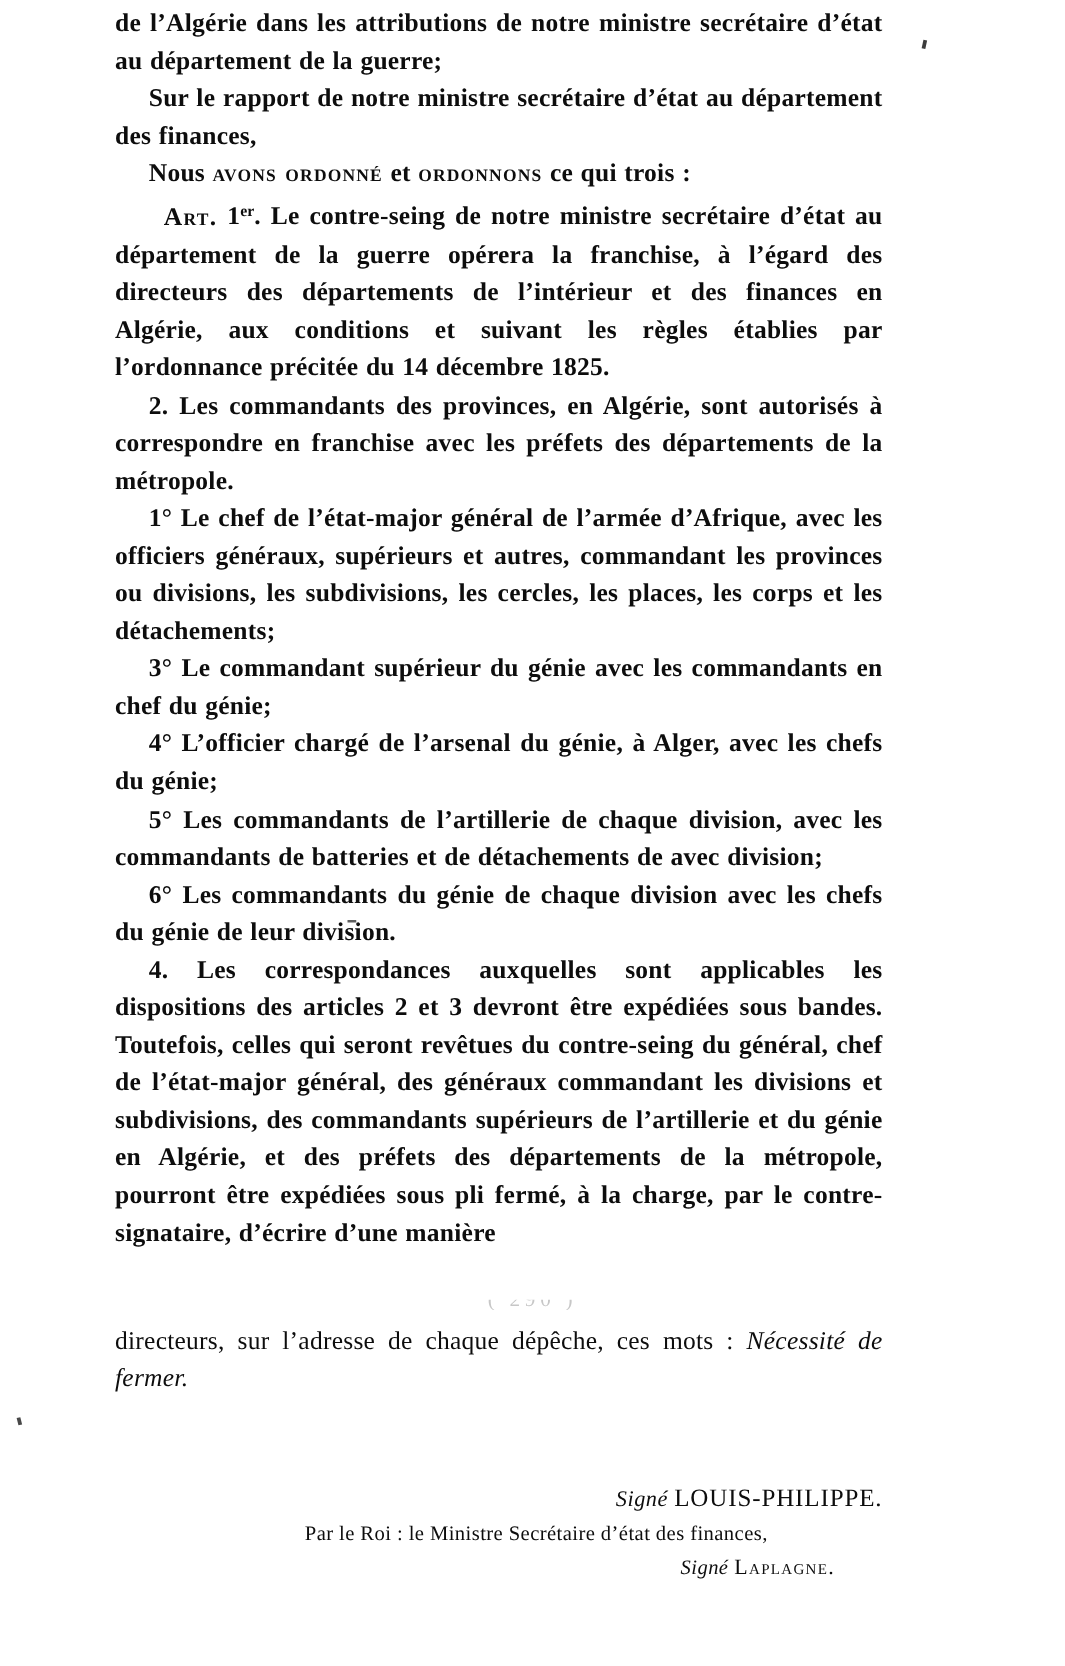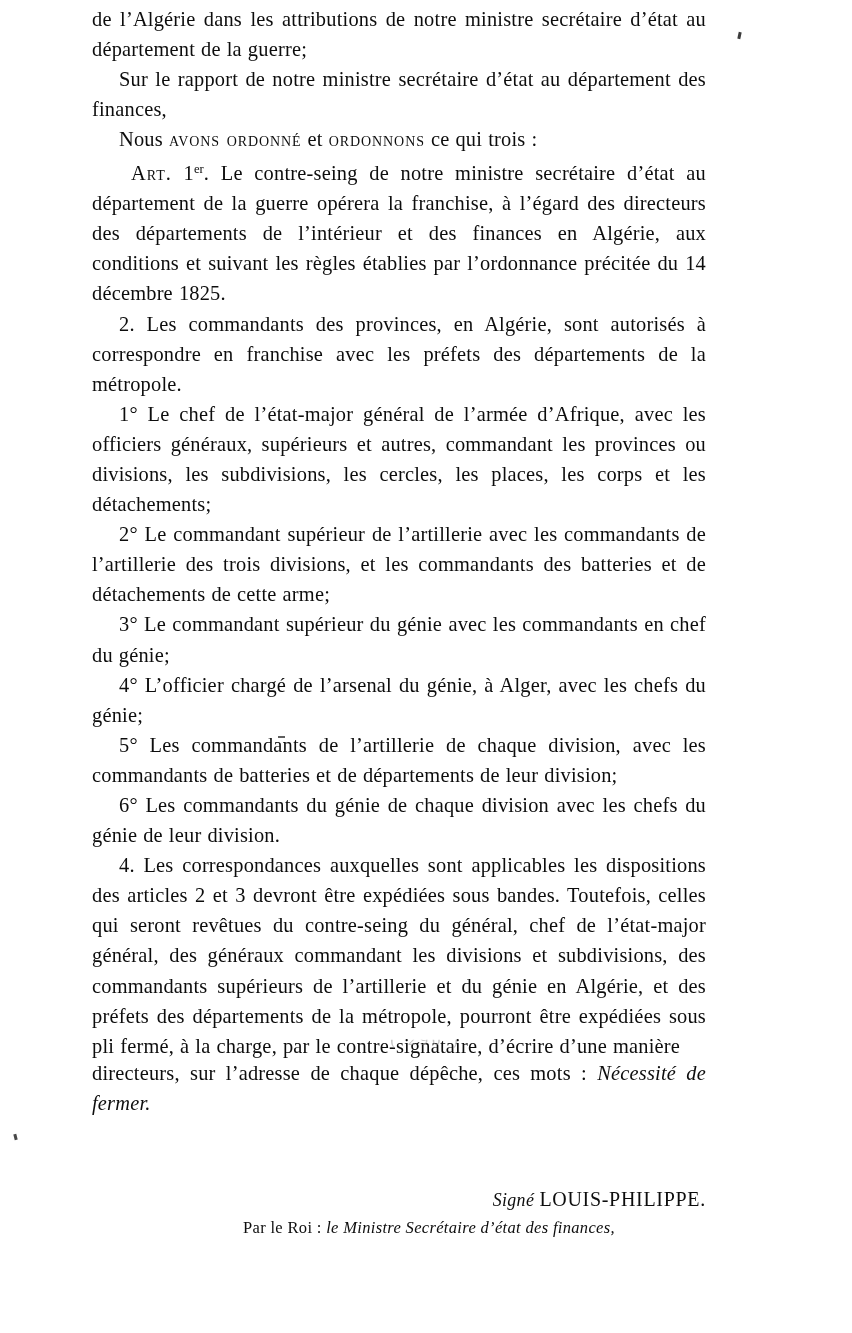--- a/index.html
+++ b/index.html
@@ -25,21 +25,21 @@
     width: 852px;
     height: 1333px;
   }
 
   .col {
     position: absolute;
     left: 92px;
     width: 614px;
   }
 
-  .block-top  { top: 4px; }
+  .block-top  { top: 4px; font-weight: bold; }
   .block-bot  { top: 1058px; }
 
   
   p.par {
     margin: 0;
     padding: 0;
     font-size: 20.4px;
     line-height: 30.1px;
     text-align: justify;
     text-justify: inter-word;
@@ -118,21 +118,21 @@
   }
   .sig-line-3 {
     text-align: right;
     font-size: 17.5px;
     line-height: 27px;
     padding-right: 38px;
     letter-spacing: 0.02em;
   }
   .sig-word { font-style: italic; font-size: 0.94em; }
   .sc { font-variant: small-caps; letter-spacing: 0.06em; }
-  .it-s { font-style: italic; }
+  .it-s { }
 
   
   .speck {
     position: absolute;
     background: #1a1a1a;
     pointer-events: none;
   }
   .speck-tr {
     left: 738px; top: 32px;
     width: 3px; height: 7px;
@@ -179,38 +179,34 @@
       <span>2.</span>
       <span>Les commandants des provinces, en Algérie, sont autorisés à correspondre en franchise avec les préfets des départements de la métropole.</span>
     </p>
 
 
     <p class="par">
       <span class="deg">1°</span>
       <span>Le chef de l’état-major général de l’armée d’Afrique, avec les officiers généraux, supérieurs et autres, commandant les provinces ou divisions, les subdivisions, les cercles, les places, les corps et les détachements;</span>
     </p>
 
-    <p class="par">
-      <span class="deg">2°</span>
-      <span>Le commandant supérieur de l’artillerie avec les commandants de l’artillerie des trois divisions, et les commandants des batteries et de détachements de cette arme;</span>
-    </p>
 
     <p class="par">
       <span class="deg">3°</span>
       <span>Le commandant supérieur du génie avec les commandants en chef du génie;</span>
     </p>
 
     <p class="par">
       <span class="deg">4°</span>
       <span>L’officier chargé de l’arsenal du génie, à Alger, avec les chefs du génie;</span>
     </p>
 
     <p class="par">
       <span class="deg">5°</span>
-      <span>Les commandants de l’artillerie de chaque division, avec les commandants de batteries et de départements de leur division;</span>
+      <span>Les commandants de l’artillerie de chaque division, avec les commandants de batteries et de détachements de avec division;</span>
     </p>
 
     <p class="par">
       <span class="deg">6°</span>
       <span>Les commandants du génie de chaque division avec les chefs du génie de leur division.</span>
     </p>
 
     <p class="par">
       <span>4.</span>
       <span>Les correspondances auxquelles sont applicables les dispositions des articles 2 et 3 devront être expédiées sous bandes. Toutefois, celles qui seront revêtues du contre-seing du général, chef de l’état-major général, des généraux commandant les divisions et subdivisions, des commandants supérieurs de l’artillerie et du génie en Algérie, et des préfets des départements de la métropole, pourront être expédiées sous pli fermé, à la charge, par le contre-signataire, d’écrire d’une manière</span>
@@ -234,20 +230,24 @@
     <div class="sig-line-1">
       <span class="sig-word">Signé</span>
       <span class="nm">LOUIS-PHILIPPE.</span>
     </div>
 
     <div class="sig-line-2">
       <span>Par le Roi :</span>
       <span class="it-s">le Ministre Secrétaire d’état des finances,</span>
     </div>
 
+    <div class="sig-line-3">
+      <span class="sig-word">Signé</span>
+      <span class="sc">Laplagne.</span>
+    </div>
 
   </div>
 
   <div class="speck speck-tr"></div>
   <div class="speck speck-lm"></div>
   <div class="speck speck-mid"></div>
 
 </div>
 
 </body></html>

